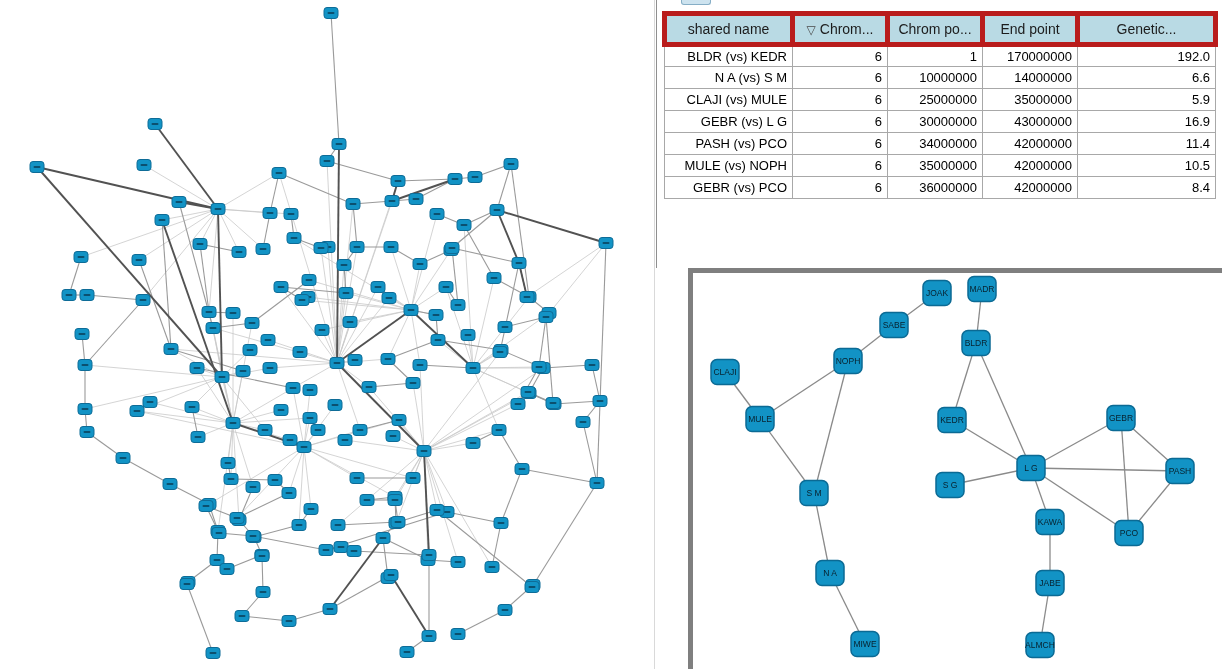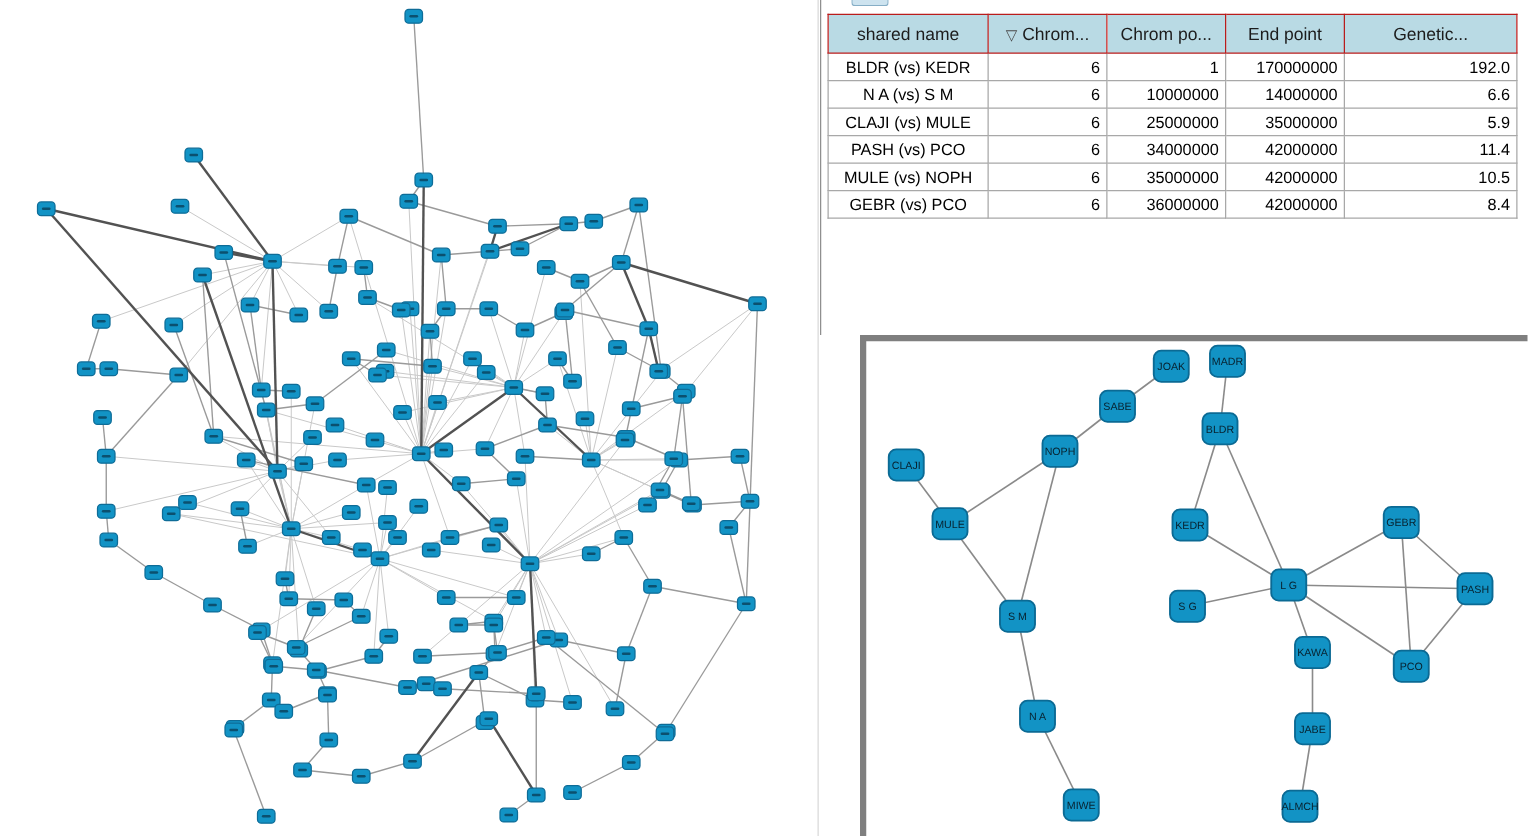--- a/index.html
+++ b/index.html
@@ -19,26 +19,26 @@
 
   
   #table-panel { position:absolute; left:656px; top:0; width:566px; height:268px;
                  background:#ffffff; border-left:1px solid #8f8f8f; }
   #tab-fragment { position:absolute; left:24px; top:0; width:30px; height:5px;
                   background:#cde3ef; border:1px solid #86aec6; border-top:none;
                   border-radius:0 0 3px 3px; }
   #edge-table { position:absolute; left:5px; top:11px; width:551px;
                 border-collapse:collapse; table-layout:fixed;
                 border:1px solid #787878; }
-  #edge-table th { background:#b9dae4; border:1px solid #b91c1c; height:31px;
+  #edge-table th { background:#b9dae4; border:5px solid #b91c1c; height:31px;
                    font-size:14px; font-weight:normal; color:#1c1c1c; text-align:center;
                    overflow:hidden; white-space:nowrap; }
   #edge-table td { border:1px solid #a8a8a8; height:22px; font-size:13px; color:#000;
                    background:#ffffff; overflow:hidden; white-space:nowrap; padding:0 5px; }
-  #edge-table td.name { text-align:center; }
+  #edge-table td.name { text-align:right; }
   #edge-table td.num  { text-align:right; }
   .funnel { color:#4a4a4a; font-size:12px; margin-right:4px; }
 
   
   #detail-panel { position:absolute; left:688px; top:268px; width:567px; height:491px;
                   background:#ffffff; border:5px solid #7f7f7f; }
   #detail-svg { width:557px; height:391px; display:block; }
   .dt-edge { stroke:#8a8a8a; stroke-width:1.3; }
   .dt-node { fill:#1293c5; stroke:#0b6a94; stroke-width:1.5; }
   .dt-label { font-family:"Liberation Sans", sans-serif; font-size:8.5px; fill:#08212e; }
@@ -742,20 +742,27 @@
             <td class="num">6.6</td>
           </tr>
           <tr>
             <td class="name">CLAJI (vs) MULE</td>
             <td class="num">6</td>
             <td class="num">25000000</td>
             <td class="num">35000000</td>
             <td class="num">5.9</td>
           </tr>
           <tr>
+            <td class="name">GEBR (vs) L G</td>
+            <td class="num">6</td>
+            <td class="num">30000000</td>
+            <td class="num">43000000</td>
+            <td class="num">16.9</td>
+          </tr>
+          <tr>
             <td class="name">PASH (vs) PCO</td>
             <td class="num">6</td>
             <td class="num">34000000</td>
             <td class="num">42000000</td>
             <td class="num">11.4</td>
           </tr>
           <tr>
             <td class="name">MULE (vs) NOPH</td>
             <td class="num">6</td>
             <td class="num">35000000</td>

